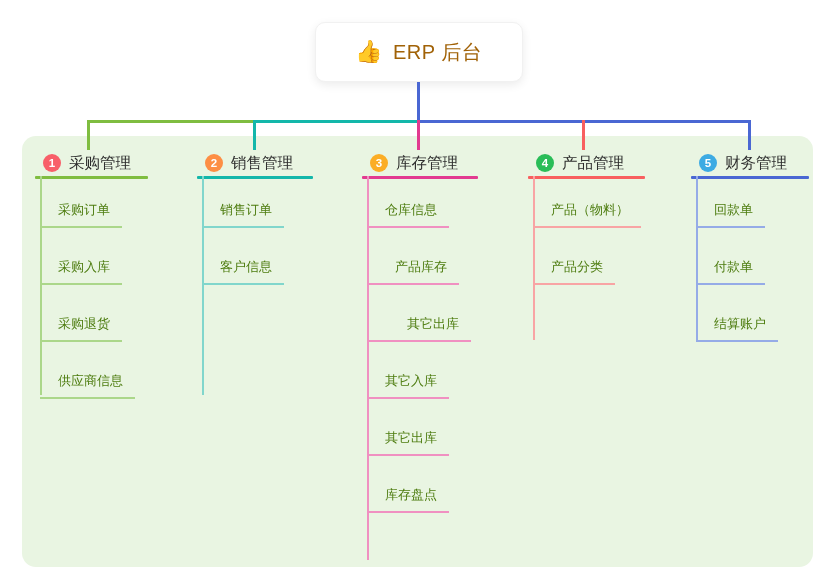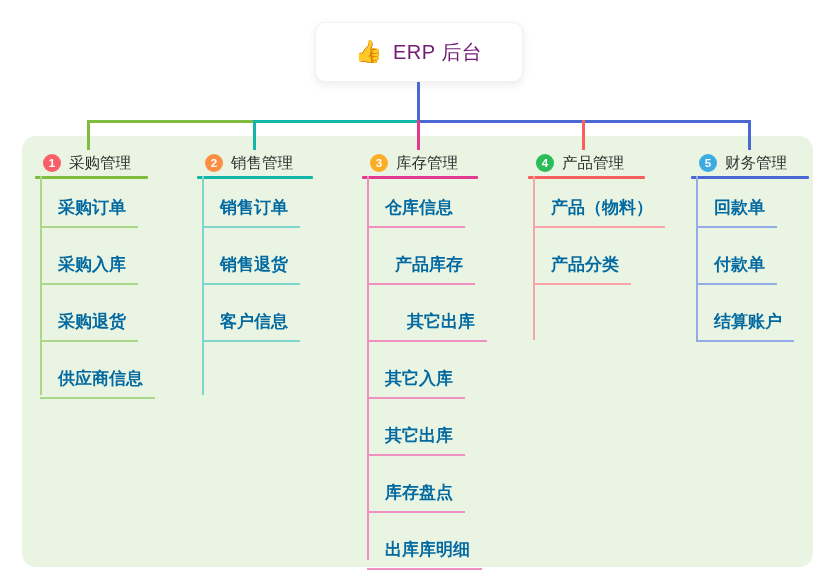--- a/index.html
+++ b/index.html
@@ -7,35 +7,35 @@
   .canvas{position:relative;width:839px;height:588px;background:#ffffff;overflow:hidden;}
 
   .panel{position:absolute;left:22px;top:136px;width:791px;height:431px;
          background:#e9f5e2;border-radius:14px;}
 
   .root-node{position:absolute;left:315px;top:22px;width:208px;height:60px;
              background:#ffffff;border-radius:10px;border:1px solid #f1f1f1;
              box-shadow:0 3px 10px rgba(0,0,0,0.08);
              display:flex;align-items:center;justify-content:center;box-sizing:border-box;}
   .root-emoji{font-size:22px;margin-right:10px;color:#f2b52c;line-height:1;}
-  .root-label{font-size:20px;color:#701a75;font-weight:500;letter-spacing:0.5px;}
+  .root-label{font-size:20px;color:#a16207;font-weight:500;letter-spacing:0.5px;}
 
   .vline,.hline{position:absolute;}
 
   .branch-col{position:absolute;}
   .branch-header{height:26px;display:flex;align-items:center;padding-left:8px;box-sizing:border-box;}
   .badge{width:18px;height:18px;border-radius:50%;color:#ffffff;font-size:11.5px;font-weight:bold;
          display:flex;align-items:center;justify-content:center;margin-right:8px;flex:0 0 auto;}
   .branch-title{font-size:15.5px;color:#2d2d2d;white-space:nowrap;}
   .branch-underline{height:3px;width:100%;border-radius:1px;}
   .trunk{position:absolute;left:5px;top:26px;width:2px;}
   .child-row{display:flex;align-items:flex-end;height:57px;}
   .child-row.first{height:49px;}
   .child-label{width:max-content;margin-left:5px;padding:0 12px 7px 18px;
-               border-bottom:2px solid transparent;font-size:17px;color:#0369a1;white-space:nowrap;font-weight:bold;}
+               border-bottom:2px solid transparent;font-size:13px;color:#4d7c0f;white-space:nowrap;}
 </style>
 </head>
 <body>
 
 <div class="canvas">
   <div class="panel"></div>
 
   <div class="root-node">
     <span class="root-emoji">👍</span>
     <span class="root-label">ERP 后台</span>
@@ -77,23 +77,20 @@
         <div class="branch-header">
           <span class="badge" style="background: rgb(253, 142, 68);">2</span>
           <span class="branch-title">销售管理</span>
         </div>
         <div class="branch-underline" style="background: rgb(19, 183, 170);"></div>
         <div class="trunk" style="background: rgb(129, 214, 204); height: 219px;"></div>
         <div class="child-row first">
           <div class="child-label" style="border-bottom-color: rgb(129, 214, 204);">销售订单</div>
         </div>
         <div class="child-row">
-          <div class="child-label" style="border-bottom-color: rgb(129, 214, 204);">销售退货</div>
-        </div>
-        <div class="child-row">
           <div class="child-label" style="border-bottom-color: rgb(129, 214, 204);">客户信息</div>
         </div>
       </div>
       <div class="branch-col" style="left: 362px; top: 150px; width: 116px;">
         <div class="branch-header">
           <span class="badge" style="background: rgb(251, 173, 37);">3</span>
           <span class="branch-title">库存管理</span>
         </div>
         <div class="branch-underline" style="background: rgb(226, 58, 144);"></div>
         <div class="trunk" style="background: rgb(240, 144, 193); height: 384px;"></div>
@@ -107,23 +104,20 @@
           <div class="child-label" style="border-bottom-color: rgb(240, 144, 193); padding-left: 40px;">其它出库</div>
         </div>
         <div class="child-row">
           <div class="child-label" style="border-bottom-color: rgb(240, 144, 193);">其它入库</div>
         </div>
         <div class="child-row">
           <div class="child-label" style="border-bottom-color: rgb(240, 144, 193);">其它出库</div>
         </div>
         <div class="child-row">
           <div class="child-label" style="border-bottom-color: rgb(240, 144, 193);">库存盘点</div>
-        </div>
-        <div class="child-row">
-          <div class="child-label" style="border-bottom-color: rgb(240, 144, 193);">出库库明细</div>
         </div>
       </div>
       <div class="branch-col" style="left: 528px; top: 150px; width: 117px;">
         <div class="branch-header">
           <span class="badge" style="background: rgb(42, 189, 88);">4</span>
           <span class="branch-title">产品管理</span>
         </div>
         <div class="branch-underline" style="background: rgb(248, 95, 95);"></div>
         <div class="trunk" style="background: rgb(248, 164, 164); height: 164px;"></div>
         <div class="child-row first">

